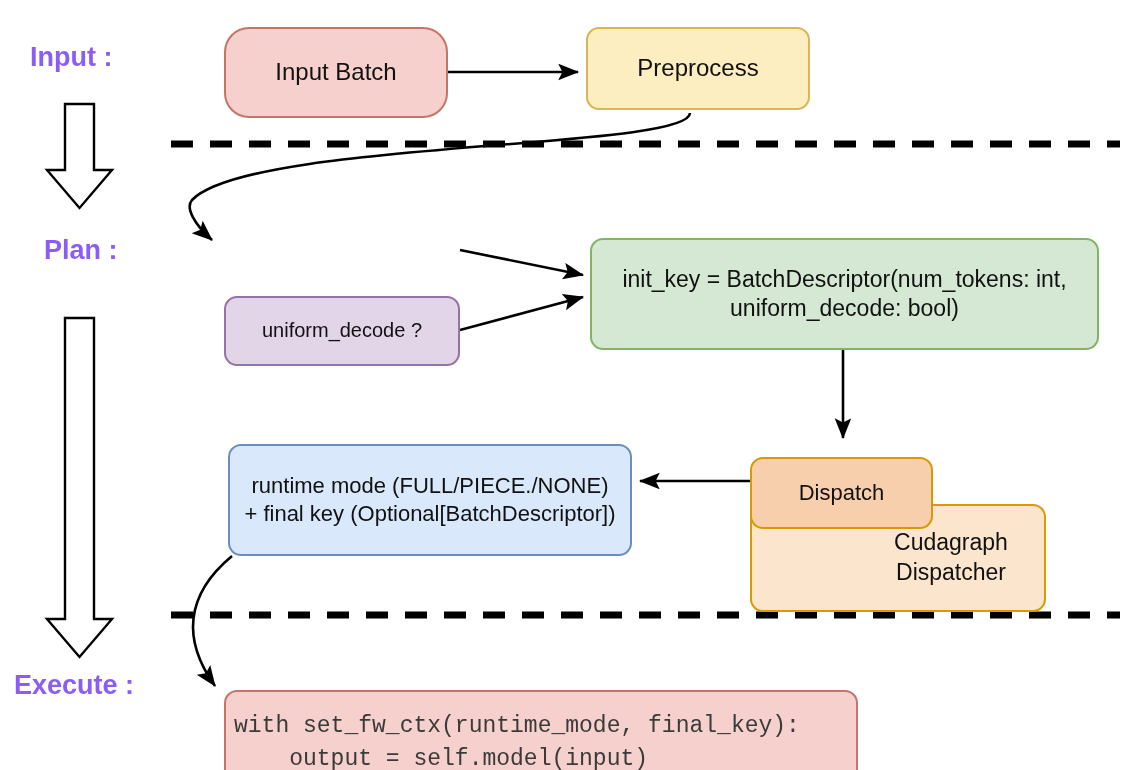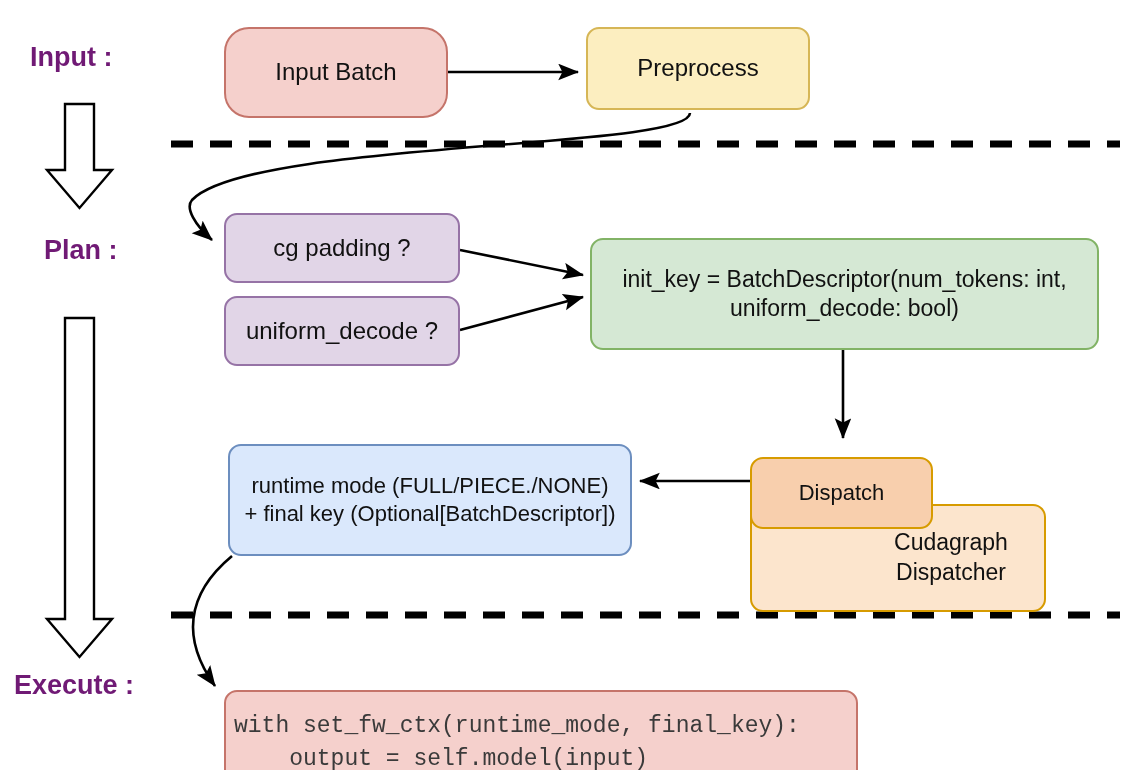--- a/index.html
+++ b/index.html
@@ -23,21 +23,21 @@
     top: 0;
     width: 1142px;
     height: 770px;
     pointer-events: none;
   }
   .stage-label {
     position: absolute;
     font-family: "Liberation Sans", sans-serif;
     font-weight: bold;
     font-size: 27px;
-    color: #701a75;
+    color: #8b5cf6;
     white-space: nowrap;
     letter-spacing: 0px;
   }
   .node {
     position: absolute;
     box-sizing: border-box;
     border-radius: 13px;
     border-style: solid;
     border-width: 2px;
     display: flex;
@@ -130,26 +130,22 @@
   <div class="node" style="left:224px; top:27px; width:224px; height:91px; font-size:24px;
               background:#f5d0cc; border-color:#c5746a;border-radius:25px;">
     <span class="node-text">Input Batch</span>
   </div>
 
   <div class="node" style="left:586px; top:27px; width:224px; height:83px; font-size:24px;
               background:#fceec0; border-color:#d6b656;">
     <span class="node-text">Preprocess</span>
   </div>
 
-  <div class="node" style="left:224px; top:213px; width:236px; height:70px; font-size:24px;
-              background:#e1d5e7; border-color:#9673a6;">
-    <span class="node-text">cg padding ?</span>
-  </div>
 
-  <div class="node" style="left:224px; top:296px; width:236px; height:70px; font-size:24px;
+  <div class="node" style="left:224px; top:296px; width:236px; height:70px; font-size:20px;
               background:#e1d5e7; border-color:#9673a6;">
     <span class="node-text">uniform_decode ?</span>
   </div>
 
   <div class="node" style="left:590px; top:238px; width:509px; height:112px; font-size:23px;
               background:#d5e8d4; border-color:#82b366;">
     <span class="node-text">init_key = BatchDescriptor(num_tokens: int,
 uniform_decode: bool)</span>
   </div>
 

